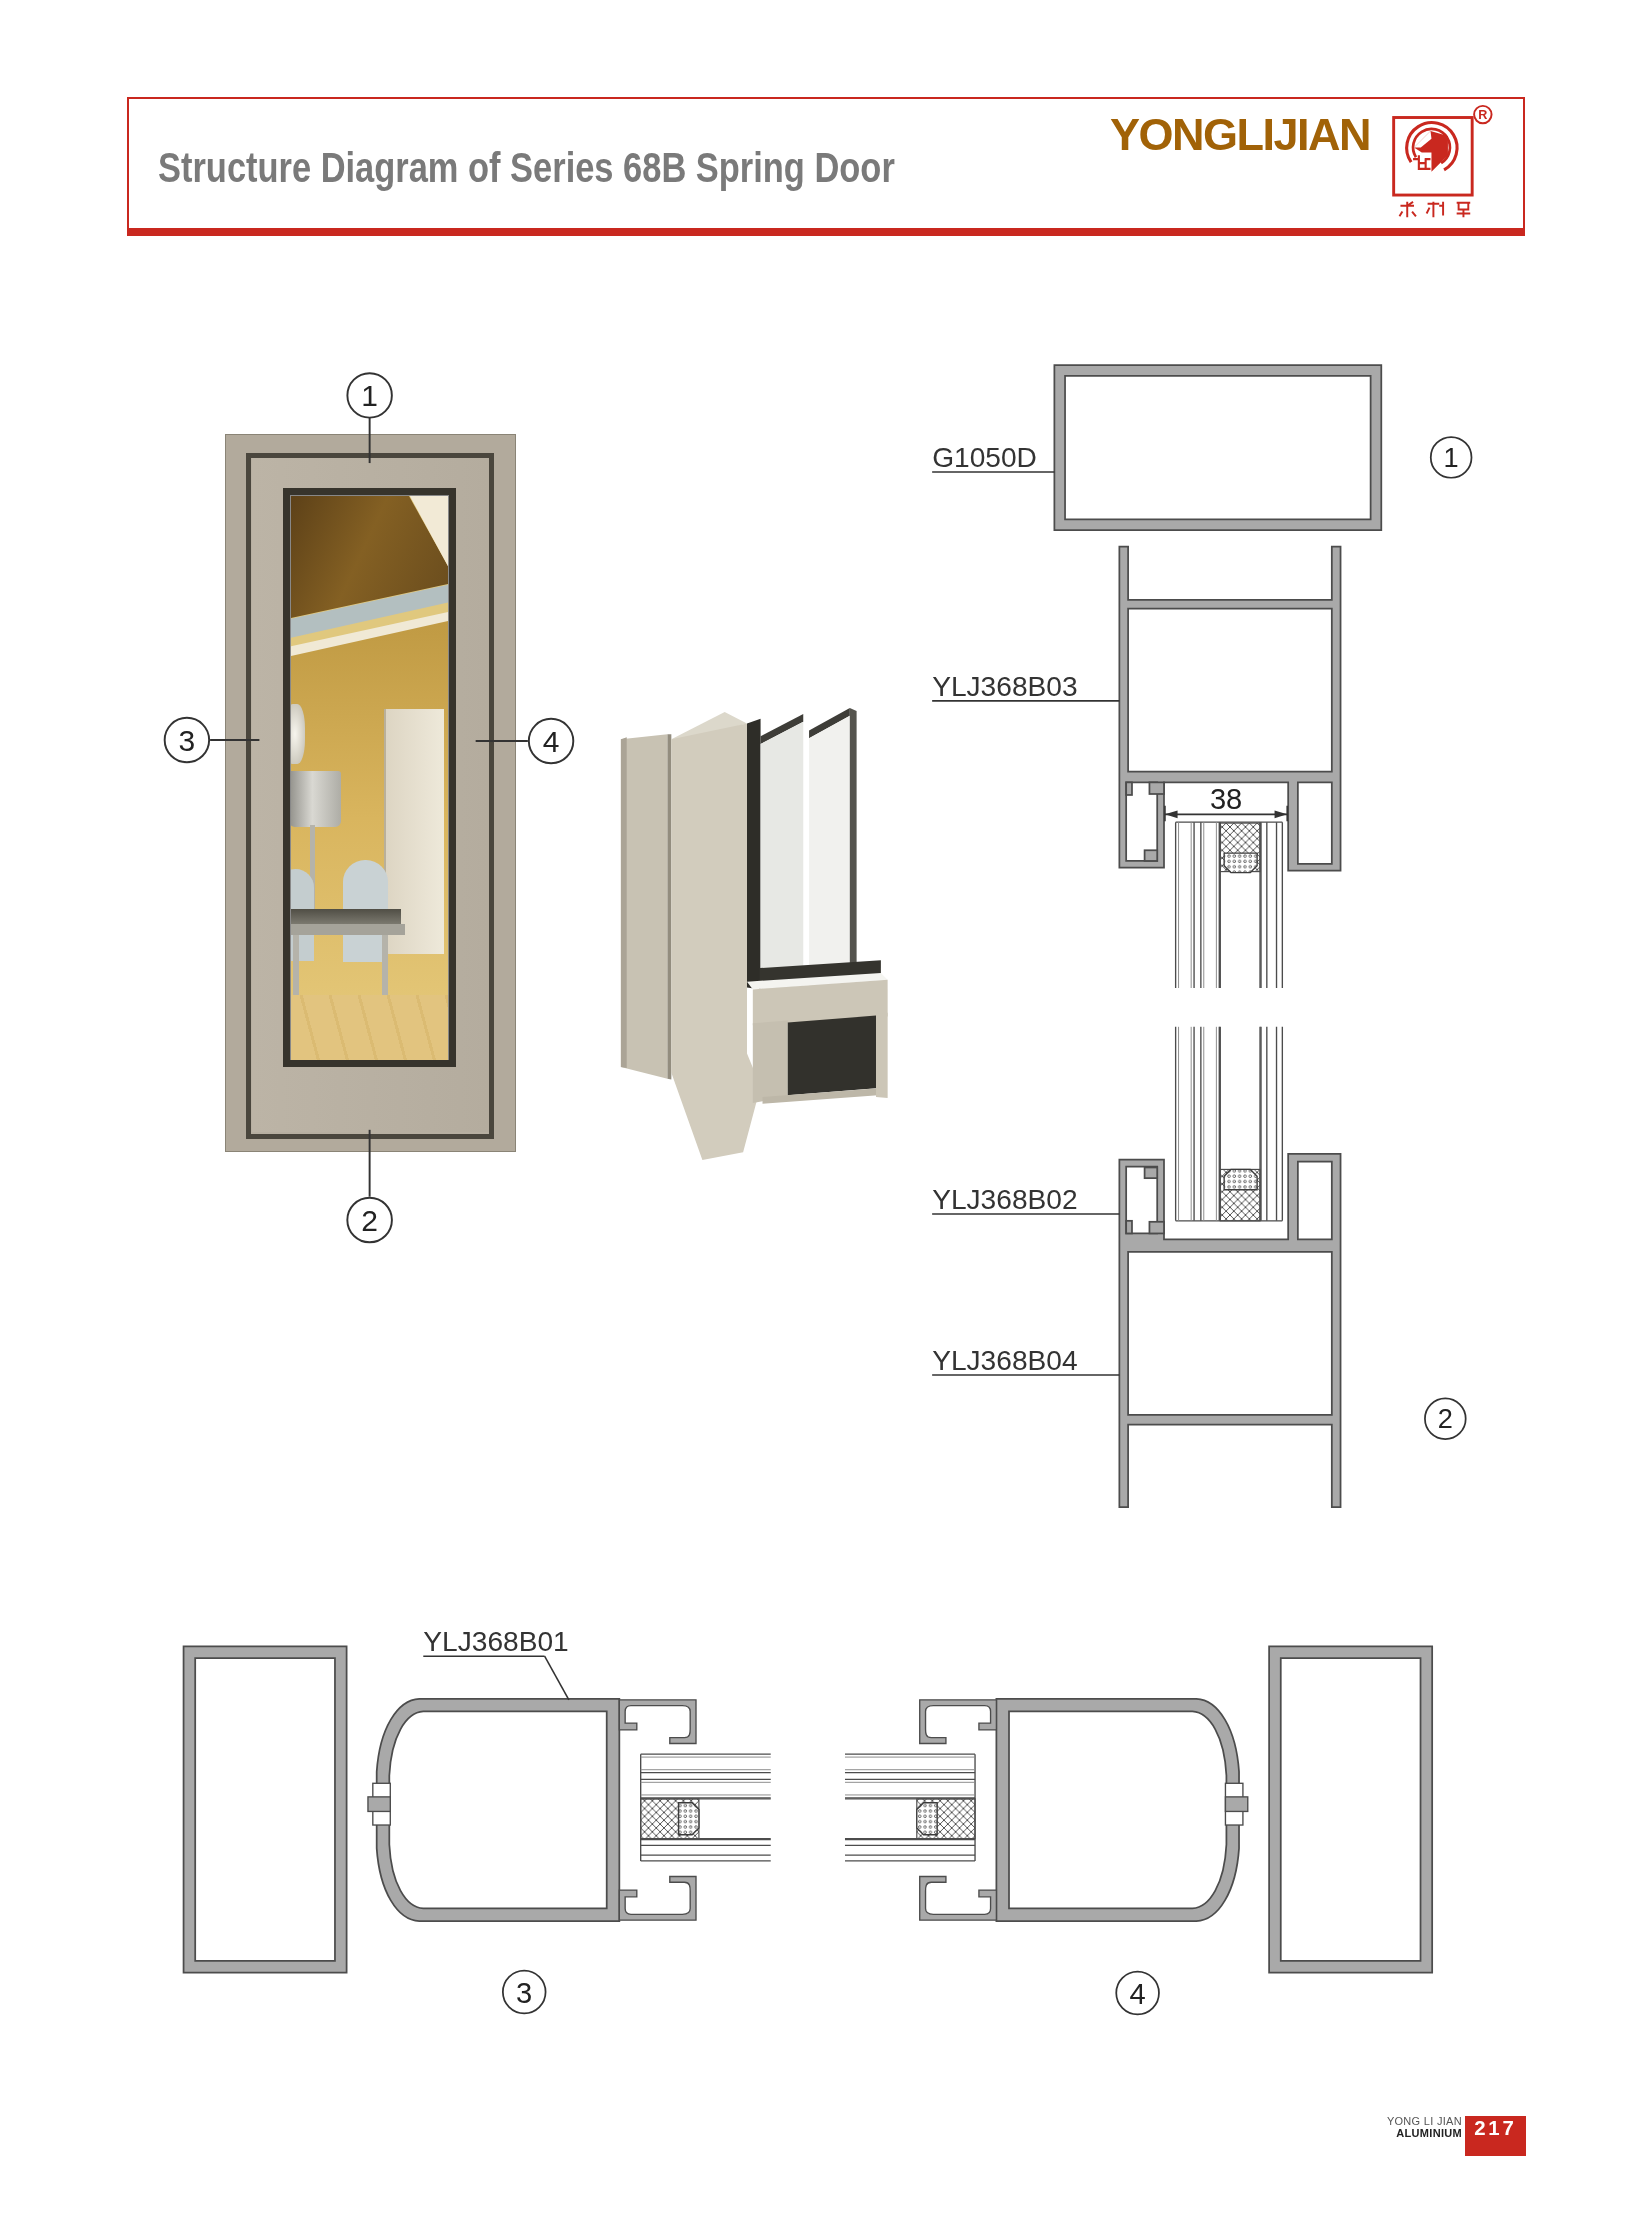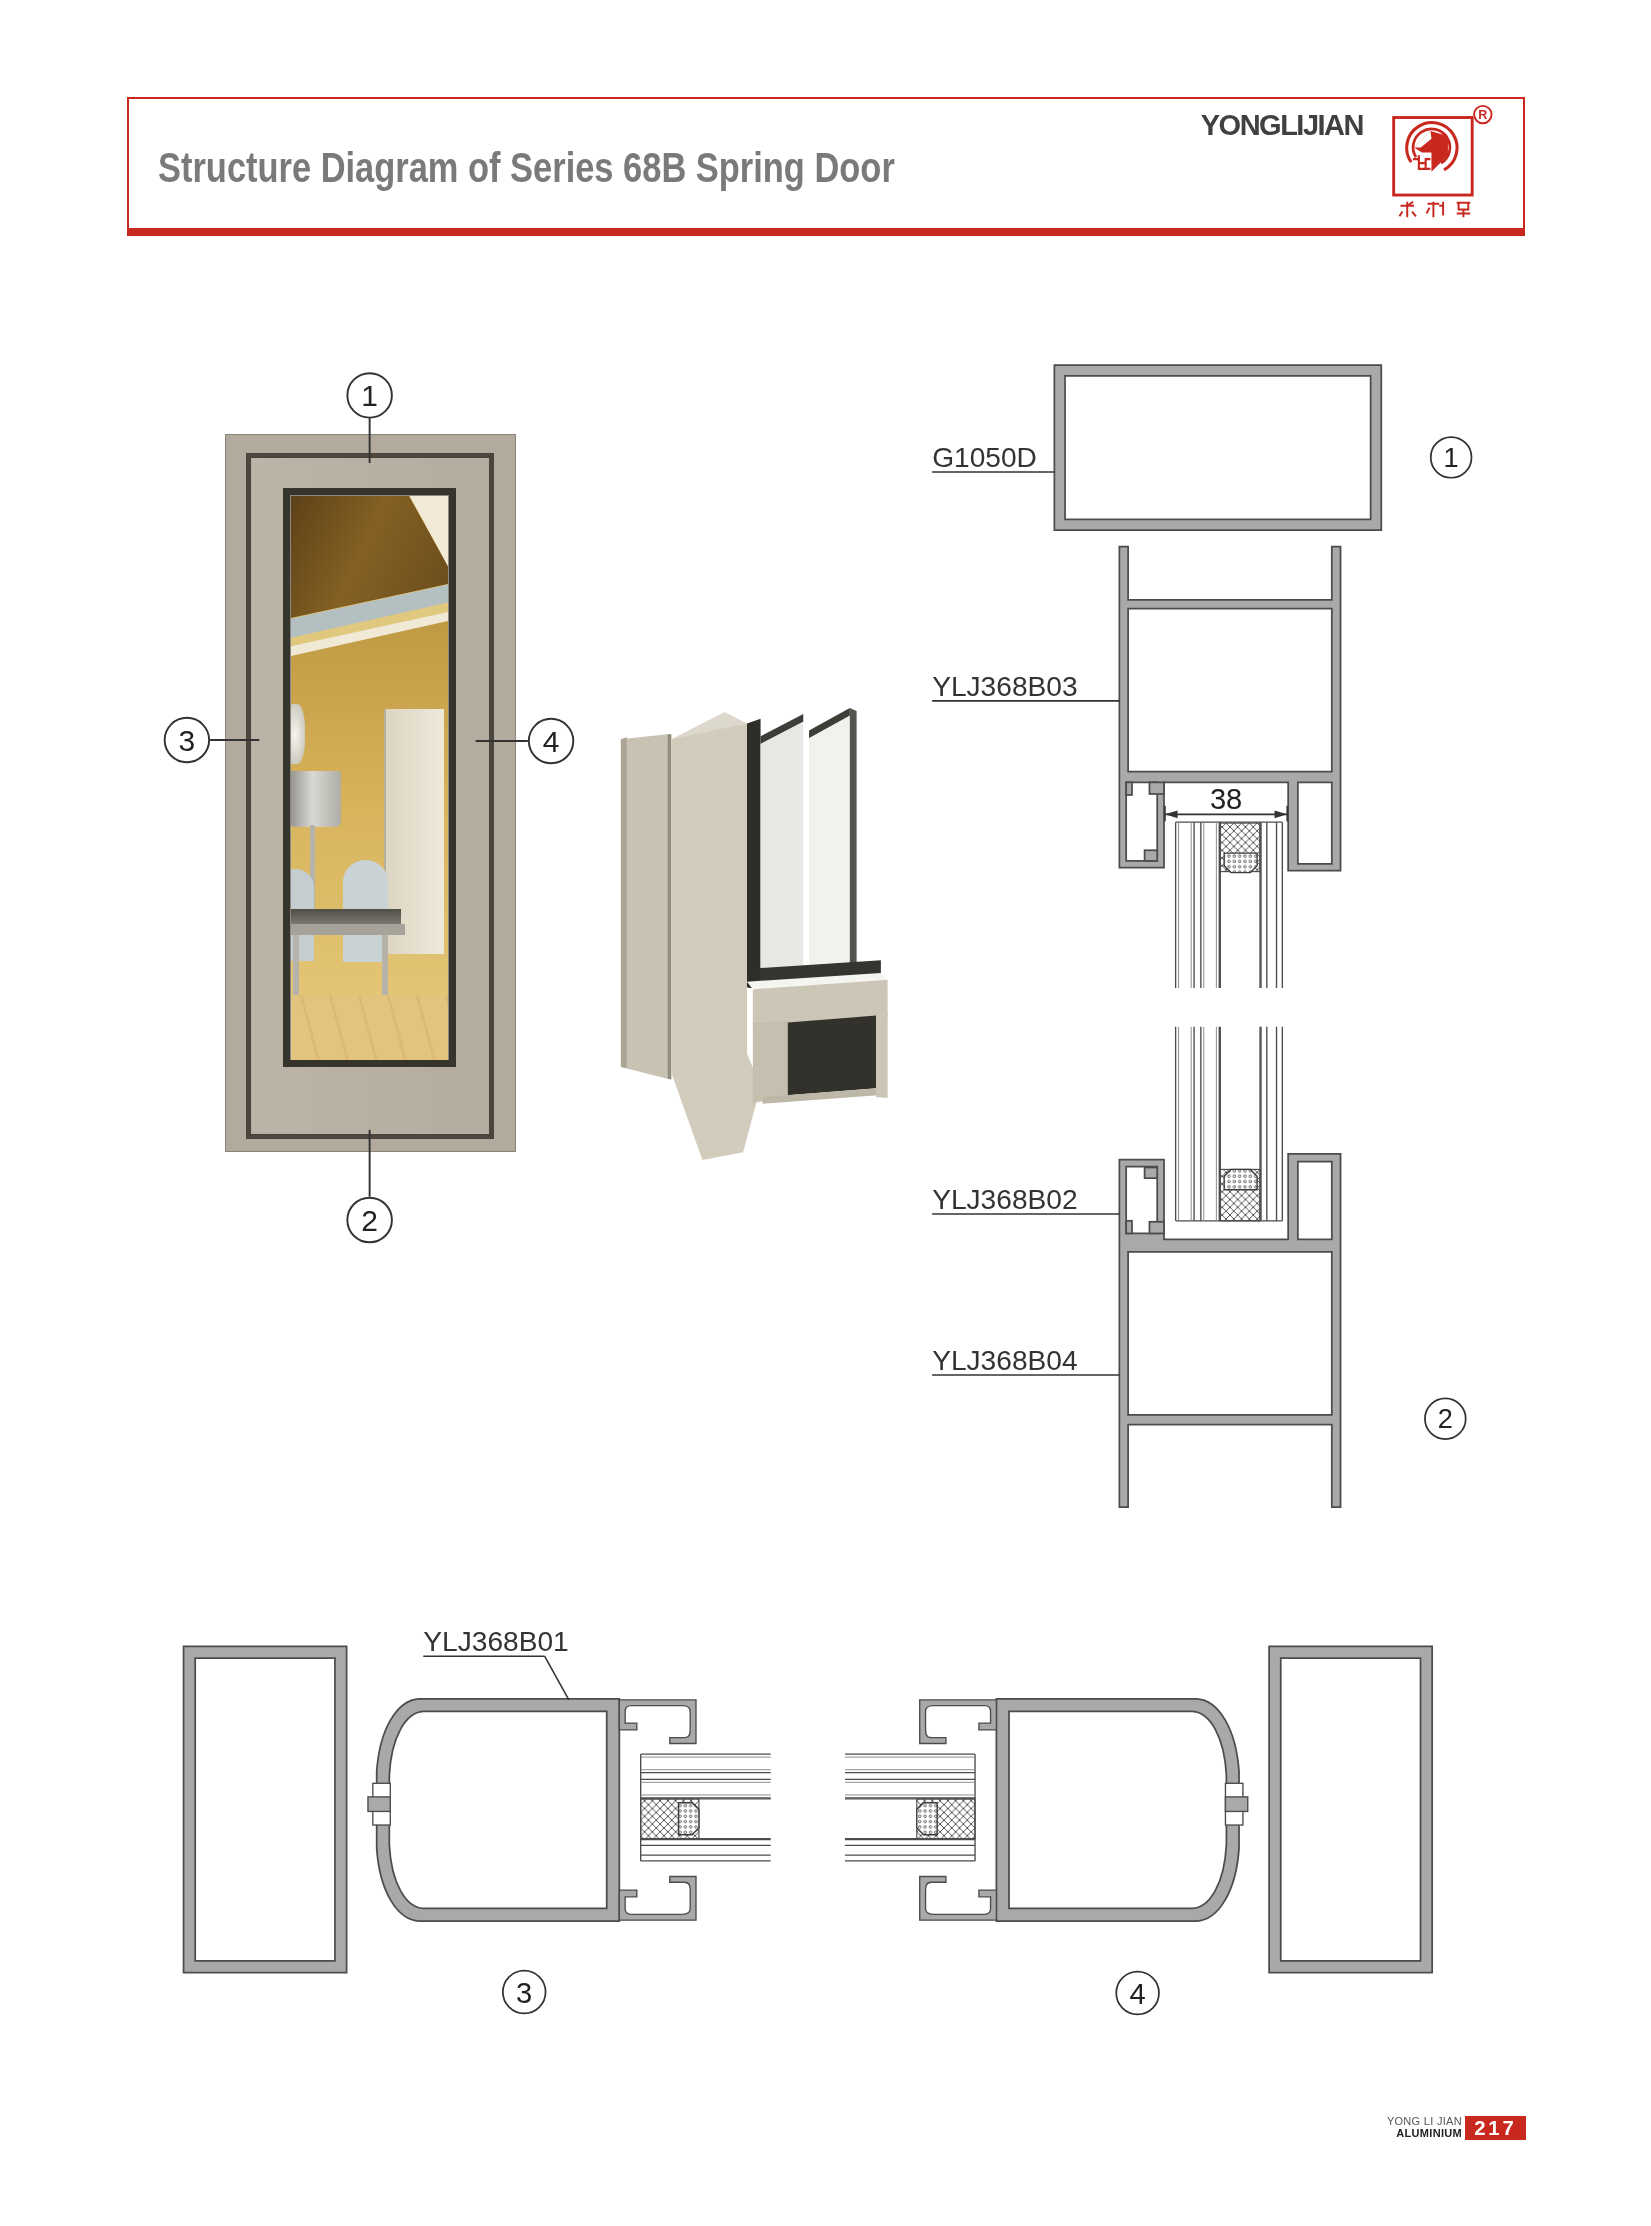--- a/index.html
+++ b/index.html
@@ -7,21 +7,21 @@
 .abs{position:absolute;box-sizing:border-box;}
 </style>
 </head>
 <body>
 <div id="page">
 
 <div class="abs" style="left:127px;top:97px;width:1398px;height:139px;border:2.9px solid #c9281f;border-bottom:8.7px solid #c9281f;"></div>
 
 <div class="abs" style="left:158px;top:144px;width:893px;font-size:42px;font-weight:bold;color:#7a7a7a;white-space:nowrap;transform:scaleX(0.82);transform-origin:0 0;">Structure Diagram of Series 68B Spring Door</div>
 
-<div class="abs" style="left:1110px;top:109px;width:253px;text-align:right;font-size:29px;font-weight:bold;color:#404040;letter-spacing:-1.5px;white-space:nowrap;">YONGLIJIAN</div>
+<div class="abs" style="left:1110px;top:109px;width:253px;text-align:right;font-size:45px;font-weight:bold;color:#a16207;letter-spacing:-1.5px;white-space:nowrap;">YONGLIJIAN</div>
 
 <svg class="abs" style="left:1383px;top:97px;" width="126" height="136" viewBox="0 0 130 140">
 
   <rect x="11" y="21" width="81" height="80" fill="none" stroke="#c9281f" stroke-width="3"></rect>
 
   <path d="M 29 67 A 26 26 0 1 1 63 75" fill="none" stroke="#c9281f" stroke-width="3.2"></path>
   <path d="M 34 62 A 19 19 0 1 1 60 68" fill="none" stroke="#c9281f" stroke-width="2.8"></path>
 
   <path d="M 32 52 L 49 35 L 67 40 L 67 60 L 50 77 L 50 57 L 40 57 Z" fill="#c9281f"></path>
   <path d="M 32 52 L 49 35 L 50 43 L 39 52 Z" fill="#fff"></path>
@@ -269,16 +269,16 @@
 
   <circle cx="540" cy="2053" r="22" fill="#fff" stroke="#333" stroke-width="1.8"></circle>
   <text x="540" y="2064" font-size="30" fill="#222" text-anchor="middle">3</text>
 
   <circle cx="1172" cy="2054" r="22" fill="#fff" stroke="#333" stroke-width="1.8"></circle>
   <text x="1172" y="2065" font-size="30" fill="#222" text-anchor="middle">4</text>
 </svg>
 
 <div class="abs" style="left:1378px;top:2116px;width:84px;font-size:11px;color:#555;line-height:11.6px;letter-spacing:0.3px;white-space:nowrap;text-align:right;">YONG LI JIAN<br><span style="color:#222;font-weight:bold;margin-top:16px;">ALUMINIUM</span></div>
 
-<div class="abs" style="left:1465px;top:2116px;width:61px;height:24px;background:#c9281f;color:#fff;font-size:20.4px;font-weight:bold;text-align:center;line-height:24px;letter-spacing:2.9px;">217</div>
+<div class="abs" style="left:1465px;top:2116px;width:61px;height:40px;background:#c9281f;color:#fff;font-size:20.4px;font-weight:bold;text-align:center;line-height:24px;letter-spacing:2.9px;">217</div>
 
 </div>
 
 
 </body></html>

